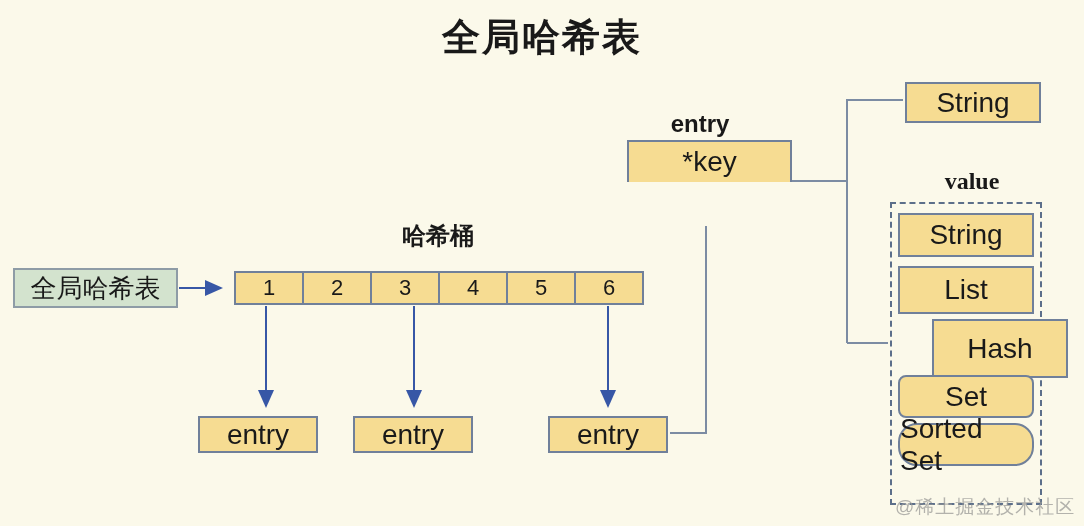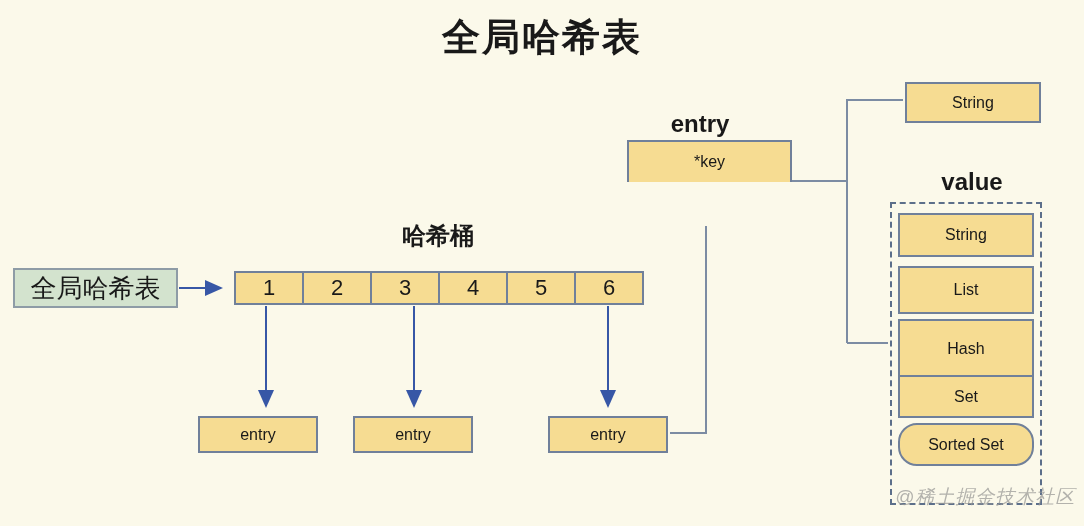--- a/index.html
+++ b/index.html
@@ -22,21 +22,21 @@
   }
   .abs{position:absolute;}
   .title{
     left:0;top:12px;width:1084px;text-align:center;
     font-size:38px;font-weight:600;letter-spacing:2px;
   }
   .ybox{
     background:var(--box-yellow);
     border:2px solid var(--box-border);
     display:flex;align-items:center;justify-content:center;
-    font-size:16px;
+    font-size:28px;
   }
   .green-box{
     left:13px;top:268px;width:165px;height:40px;
     background:var(--green);border:2px solid var(--green-border);
     display:flex;align-items:center;justify-content:center;
     font-size:26px;
   }
   .section-label{
     font-weight:bold;font-size:24px;text-align:center;
   }
@@ -59,35 +59,35 @@
   .entry3{left:548px;}
   .struct-label{left:655px;top:110px;width:90px;}
   .struct{
     left:627px;top:140px;width:165px;height:84px;
     display:flex;flex-direction:column;gap:16px;
   }
   .struct .ybox{width:100%;height:42px;}
   .struct .ybox:first-child{border-bottom:none;}
   .key-label{left:916px;top:48px;width:90px;margin-top:39px;}
   .key-box{left:905px;top:82px;width:136px;height:41px;}
-  .value-label{left:927px;top:168px;width:90px;}
+  .value-label{left:927px;top:168px;width:90px;font-family:Liberation Serif, serif;}
   .value-container{
     left:890px;top:202px;width:152px;height:303px;
     border:2px dashed #5C6F8A;
   }
   .vbox{left:898px;width:136px;}
   .v-string{top:213px;height:44px;}
   .v-list{top:266px;height:48px;}
-  .v-hash{top:319px;height:59px;}
-  .v-set{top:375px;height:43px;}
+  .v-hash{top:319px;height:59px;margin-left:34px;}
+  .v-set{top:375px;height:43px;border-radius:8px;}
   .v-sortedset{top:423px;height:43px;border-radius:19px;}
   .watermark{
-    left:895px;top:484px;width:185px;
+    left:895px;top:494px;width:185px;
     font-size:19px;color:var(--watermark);opacity:.75;
-    letter-spacing:1px;white-space:nowrap;font-style:italic;
+    letter-spacing:1px;white-space:nowrap;
   }
   svg.wires{left:0;top:0;pointer-events:none;}
 </style>
 </head>
 <body>
 
 <svg class="wires abs" width="1084" height="526" viewBox="0 0 1084 526">
   <defs>
     <marker id="arrowR" markerWidth="10" markerHeight="10" refX="8" refY="4" orient="auto">
       <path d="M0,0 L9,4 L0,8 z" fill="#3757A6"></path>

